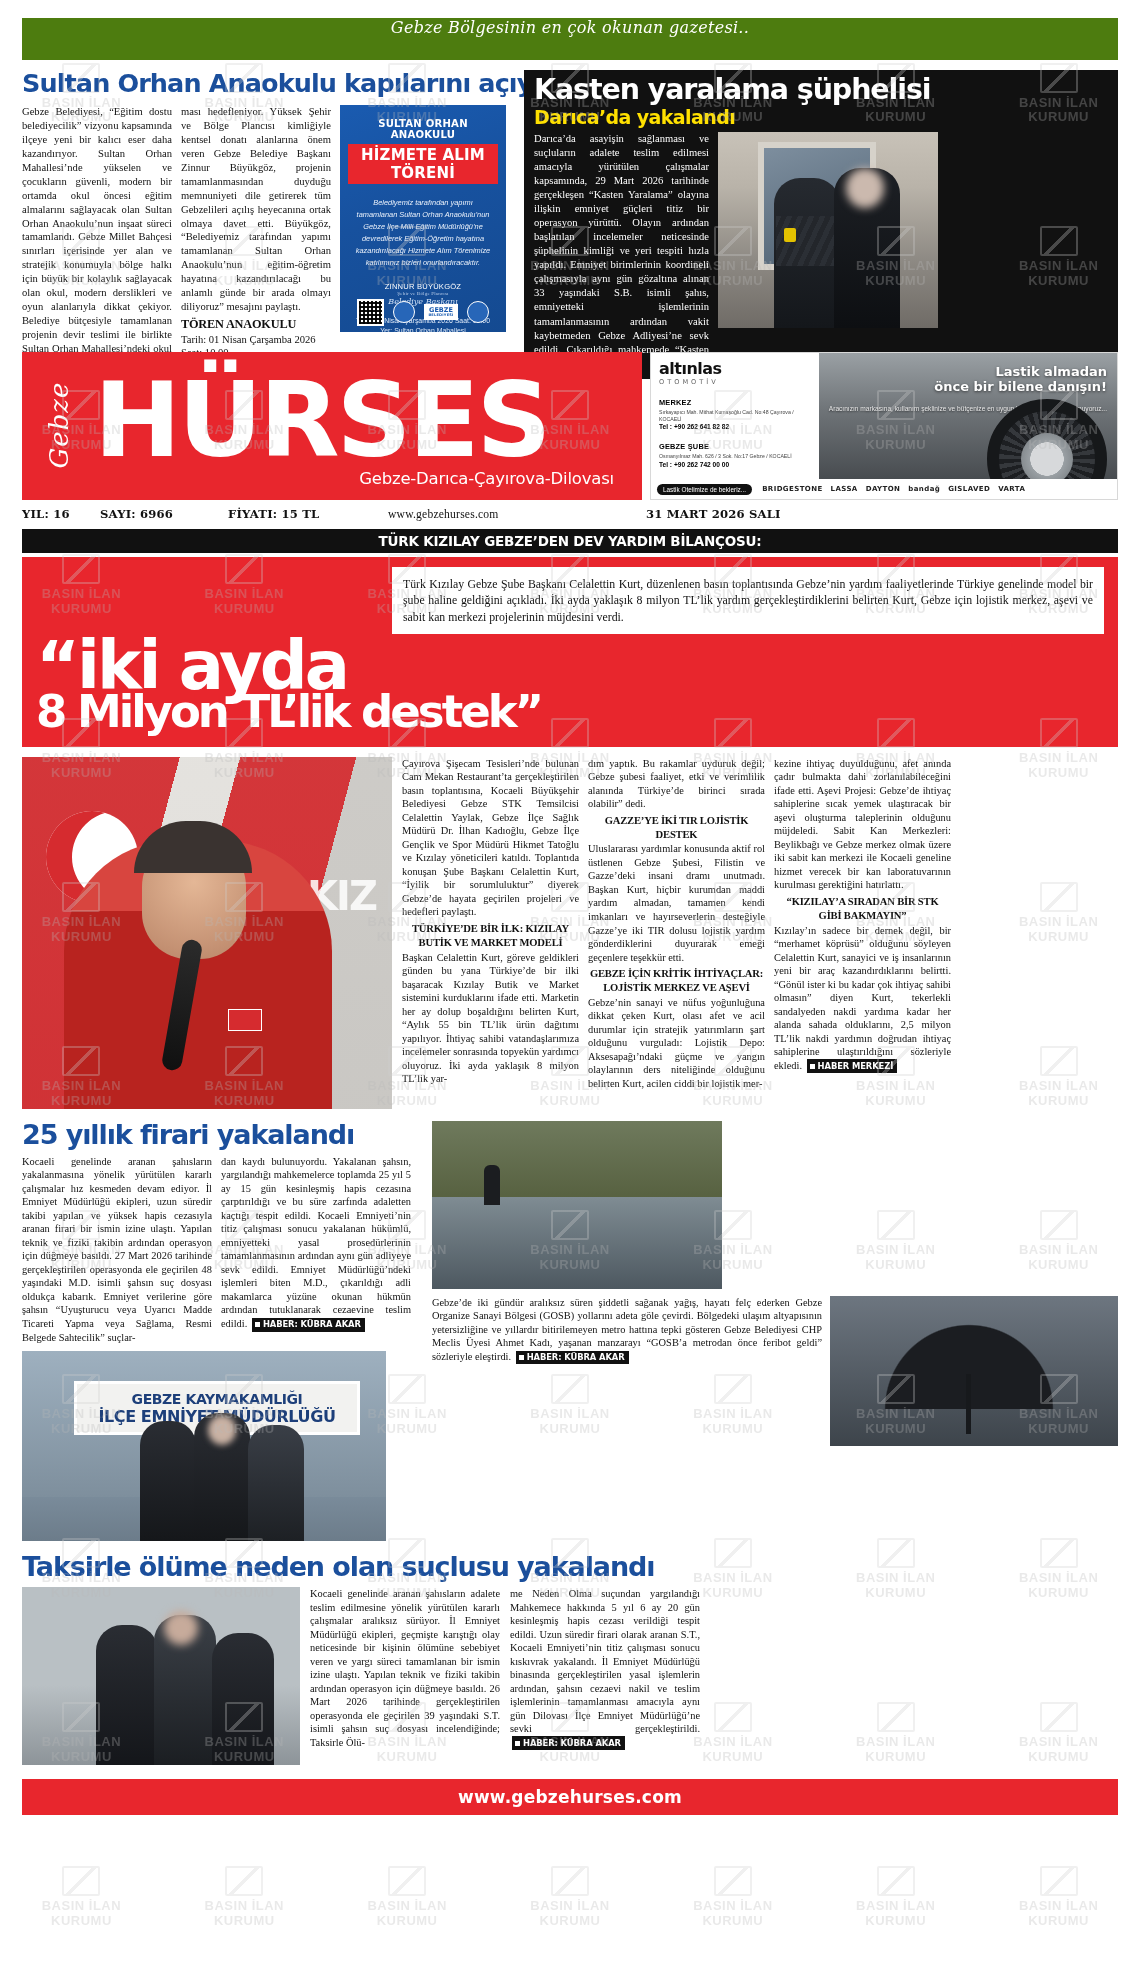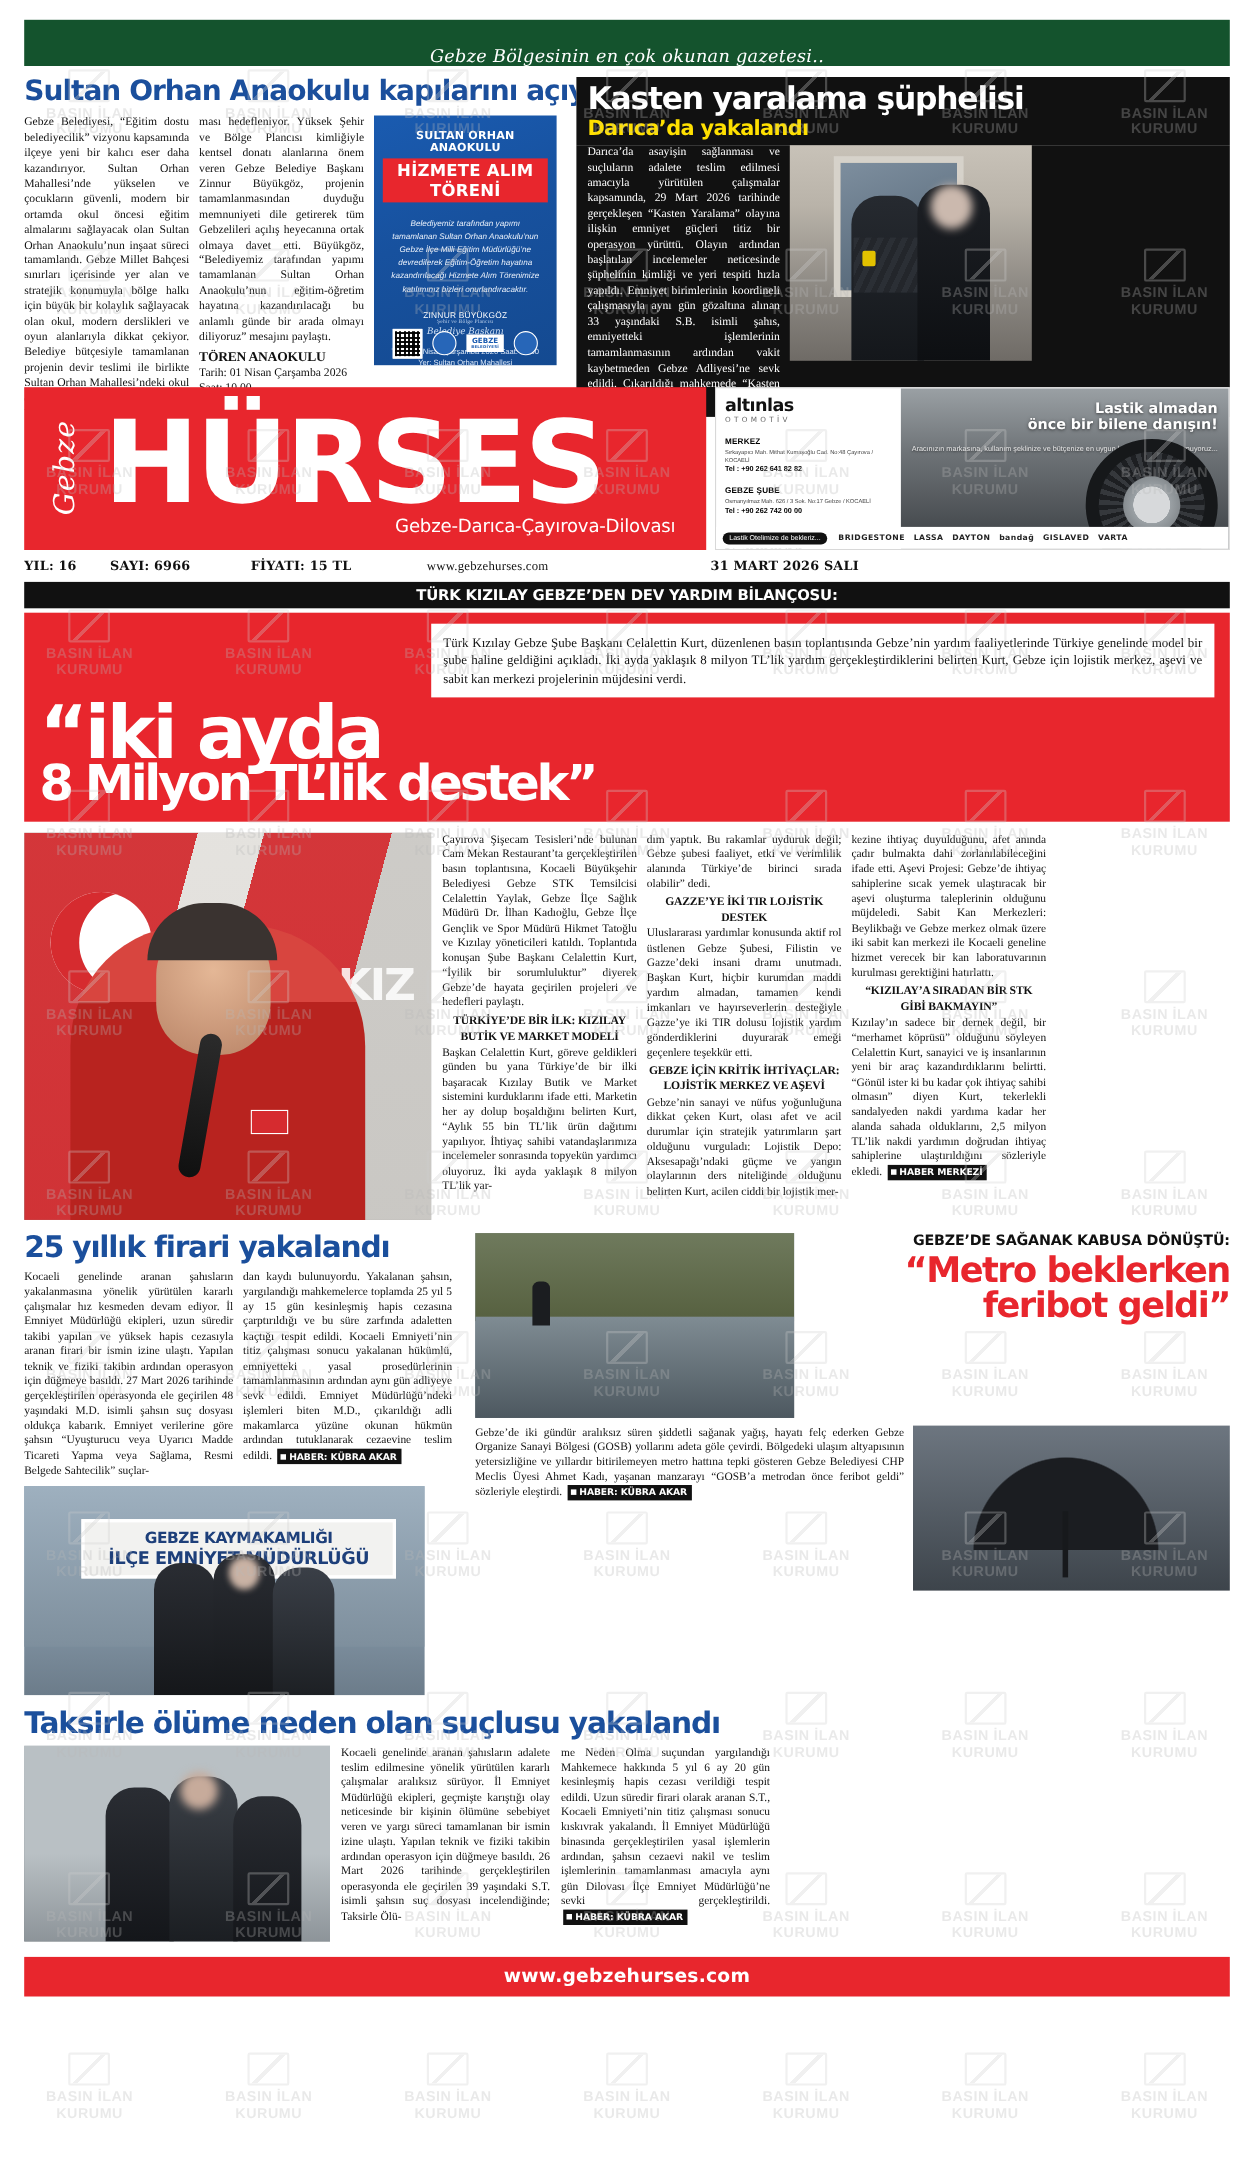--- a/index.html
+++ b/index.html
@@ -48,22 +48,22 @@
     border-radius: 2px;
     background:
       linear-gradient(135deg, transparent 46%, #cfcfcf 46%, #cfcfcf 54%, transparent 54%);
   }
 
   
   .top-strip {
     position: relative;
     margin: 18px 22px 0 22px;
     height: 42px;
-    background: #14532d;
-    display: flex; align-items: flex-end; justify-content: center;
+    background: #4d7c0f;
+    display: flex; align-items: flex-start; justify-content: center;
   }
   .top-strip .slogan {
     color: #ffffff;
     font-family: "DejaVu Serif", serif;
     font-style: italic;
     font-size: 16px;
     letter-spacing: .3px;
   }
 
   
@@ -1286,25 +1286,20 @@
         </div>
       </div>
 
       <div class="low-right">
         <div class="lr-top">
           <div class="photo-flood">
             <div class="bank"></div>
             <div class="water"></div>
             <div class="figure"></div>
           </div>
-          <div style="flex:1">
-            <div class="lr-kicker">GEBZE’DE SAĞANAK KABUSA DÖNÜŞTÜ:</div>
-            <div class="lr-head">“Metro beklerken</div>
-            <div class="lr-head">feribot geldi”</div>
-          </div>
         </div>
         <div class="lr-body">
           <div class="photo-umbrella">
             <div class="brolly"></div>
             <div class="shaft"></div>
           </div>
           <span>Gebze’de iki gündür aralıksız süren şiddetli sağanak yağış, hayatı felç ederken Gebze Organize Sanayi Bölgesi (GOSB) yollarını adeta göle çevirdi. Bölgedeki ulaşım altyapısının yetersizliğine ve yıllardır bitirilemeyen metro hattına tepki gösteren Gebze Belediyesi CHP Meclis Üyesi Ahmet Kadı, yaşanan manzarayı “GOSB’a metrodan önce feribot geldi” sözleriyle eleştirdi.</span>
           <span class="byline">HABER: KÜBRA AKAR</span>
         </div>
       </div>

